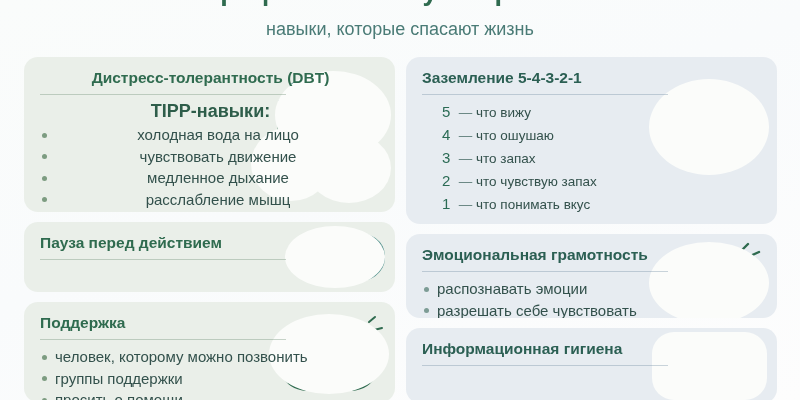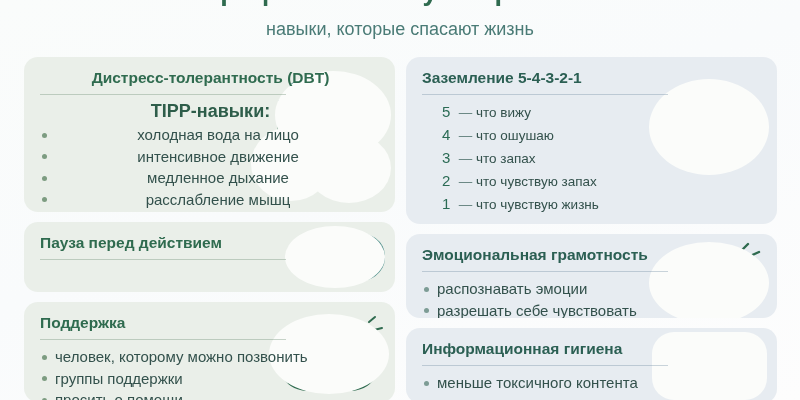--- a/index.html
+++ b/index.html
@@ -170,21 +170,21 @@
     <div class="subtitle">навыки, которые спасают жизнь</div>
   </div>
 
   <div class="col col-left">
 
     <div class="card card-green" id="card-dbt">
       <div class="card-title">Дистресс-толерантность (DBT)</div>
       <div class="sub-label">TIPP-навыки:</div>
       <ul class="bullets">
         <li>холодная вода на лицо</li>
-        <li>интенсивное движение</li>
+        <li>чувствовать движение</li>
         <li>медленное дыхание</li>
         <li>расслабление мышц</li>
       </ul>
       <div class="art art-dbt">
         <div class="blob" style="left:24px;top:0;width:116px;height:88px;"></div>
         <div class="blob" style="left:0;top:56px;width:80px;height:74px;"></div>
         <div class="blob" style="left:56px;top:62px;width:84px;height:70px;"></div>
         <svg width="140" height="135" viewBox="0 0 140 135" fill="none">
 
           <g stroke="#2f6b4f" stroke-width="2.1" fill="none" stroke-linecap="round">
@@ -310,21 +310,21 @@
           <span>что запах</span>
         </li>
         <li>
           <span class="num">2</span>
           <span class="dash">—</span>
           <span>что чувствую запах</span>
         </li>
         <li>
           <span class="num">1</span>
           <span class="dash">—</span>
-          <span>что чувствую жизнь</span>
+          <span>что понимать вкус</span>
         </li>
       </ol>
       <div class="art art-ground">
         <div class="blob" style="left:0;top:0;width:120px;height:96px;"></div>
         <svg width="120" height="105" viewBox="0 0 120 105" fill="none">
           <path d="M60 82 C38 66 22 54 22 40 C22 28 31 21 40 21 C48 21 55 26 60 34 C65 26 72 21 80 21 C89 21 98 28 98 40 C98 54 82 66 60 82 Z" fill="#ffffff" stroke="#2f6b4f" stroke-width="2.4"></path>
           <path d="M60 34 v8 a4.5 4.5 0 0 0 0 9 v31" stroke="#2f6b4f" stroke-width="2.4" fill="none"></path>
           <g>
             <path d="M31 42 q8 -8 16 0 q-8 8 -16 0 z" fill="#ffffff" stroke="#2f6b4f" stroke-width="2"></path>
             <circle cx="39" cy="42" r="4" fill="#5b7c94"></circle>
@@ -364,23 +364,20 @@
           <path d="M60 63 C52 56 47 52 47 46 C47 42 50 39 54 39 C57 39 59 41 60 43 C61 41 63 39 66 39 C70 39 73 42 73 46 C73 52 68 56 60 63 Z" fill="none" stroke="#2f6b4f" stroke-width="2.6"></path>
           <g stroke="#2f6b4f" stroke-width="2.4" stroke-linecap="round">
             <path d="M93 8 l6 -6 M101 14 l9 -4 M99 22 l9 1"></path>
           </g>
         </svg>
       </div>
     </div>
 
     <div class="card card-blue" id="card-info">
       <div class="card-title">Информационная гигиена</div>
-      <ul class="bullets">
-        <li>меньше токсичного контента</li>
-      </ul>
       <div class="art art-info">
         <div class="blob" style="left:0;top:0;width:115px;height:68px;border-radius:22px;"></div>
         <svg width="115" height="68" viewBox="0 0 115 68" fill="none">
           <rect x="12" y="10" width="78" height="48" rx="7" stroke="#2f6b4f" stroke-width="2.2" fill="none"></rect>
           <g fill="#4f8f8a">
             <circle cx="22" cy="20" r="2.4"></circle>
               <circle cx="30" cy="20" r="2.4"></circle>
           </g>
           <rect x="40" y="17" width="42" height="7" rx="3.5" fill="#b9d2c6"></rect>
           <rect x="30" y="31" width="40" height="8" rx="4" fill="#8fb9ab"></rect>

